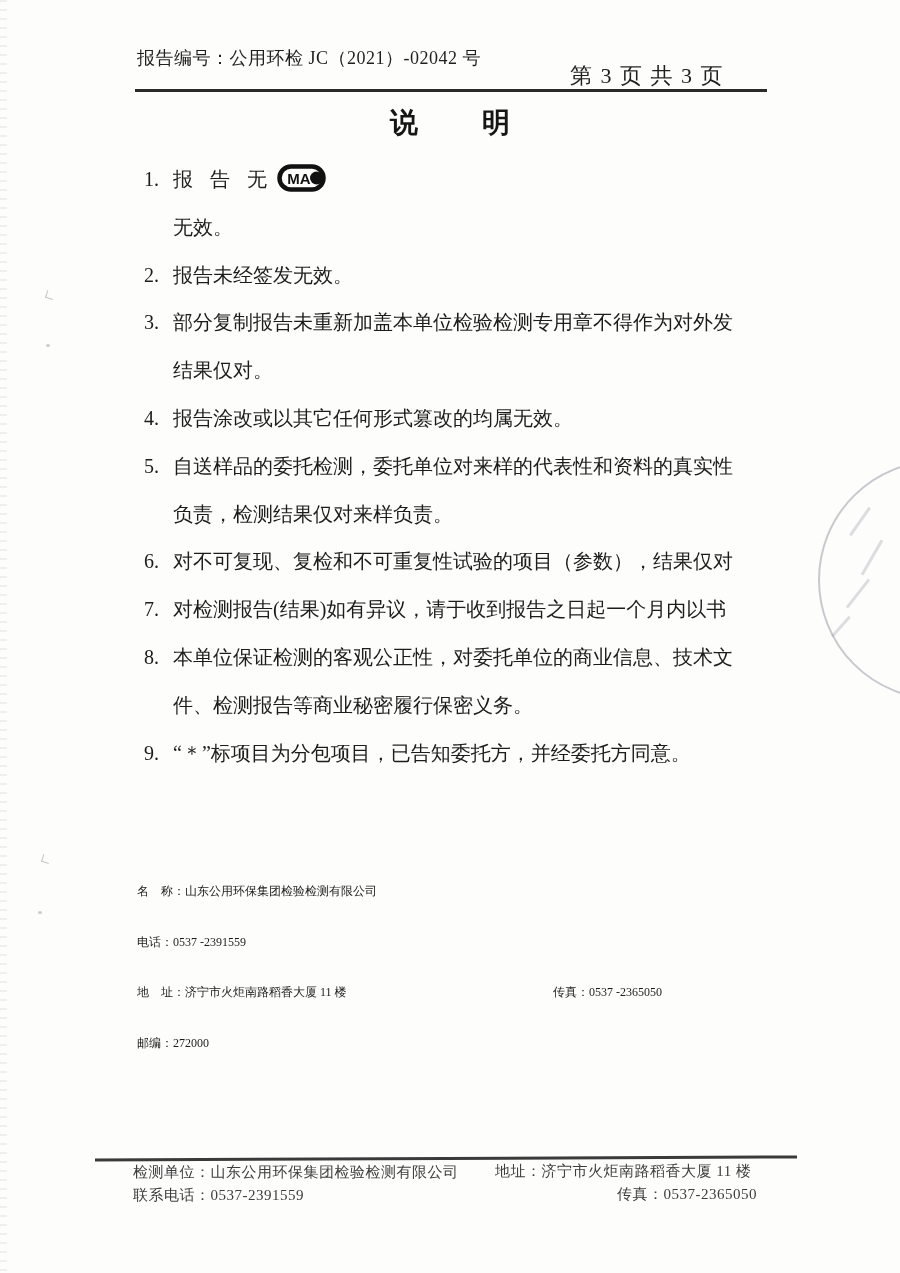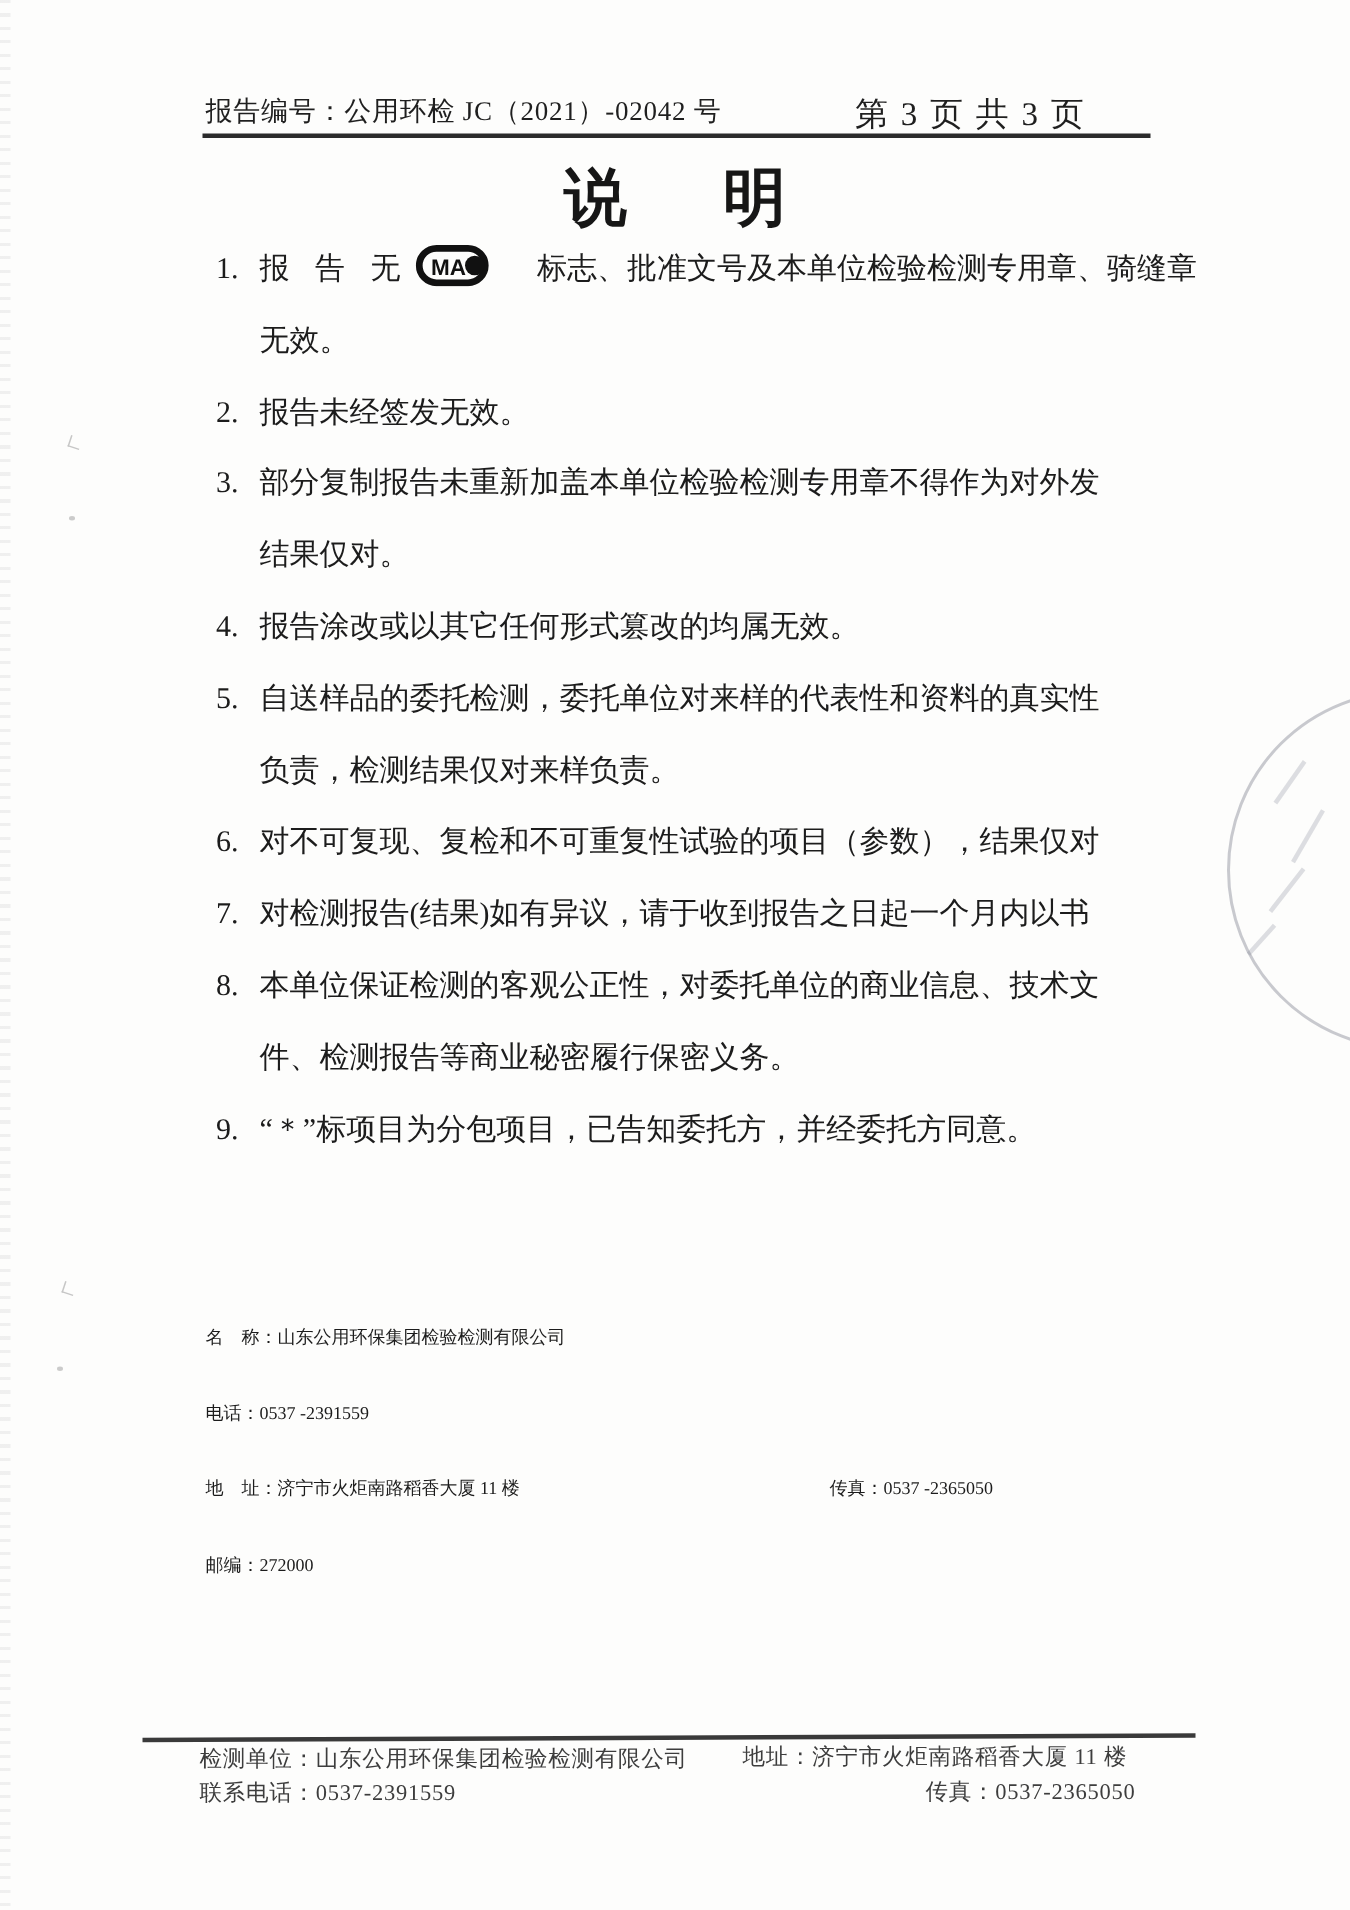--- a/index.html
+++ b/index.html
@@ -13,26 +13,26 @@
   .scan-strip{
     position:absolute;left:0;top:0;width:7px;height:100%;
     background:repeating-linear-gradient(180deg, rgba(120,120,125,.10) 0 2px, transparent 2px 9px);
     pointer-events:none;
   }
   .speck{position:absolute;pointer-events:none;}
   .speck-a{width:7px;height:7px;border-left:1.5px solid #9a9a9a;border-bottom:1.5px solid #9a9a9a;transform:rotate(18deg);opacity:.55;}
   .speck-b{width:4px;height:3px;background:#9a9a9a;border-radius:50%;opacity:.5;}
 
   
-  .header-left{position:absolute;left:137px;top:62px;font-size:18px;letter-spacing:.5px;white-space:nowrap;}
+  .header-left{position:absolute;left:137px;top:46px;font-size:18px;letter-spacing:.5px;white-space:nowrap;}
   .header-right{position:absolute;left:570px;top:61px;font-size:22px;letter-spacing:1.5px;white-space:nowrap;}
   .header-rule{position:absolute;left:135px;top:89px;width:632px;height:2.5px;background:#2b2b2b;}
 
   
-  .title{position:absolute;left:0;top:104px;width:900px;text-align:center;font-size:42px;font-weight:700;color:#161616;}
+  .title{position:absolute;left:0;top:104px;width:900px;text-align:center;font-size:28px;font-weight:700;color:#161616;}
   .title .w1{margin-right:64px;}
 
   
   .notes{position:absolute;left:143px;top:156px;width:640px;font-size:20px;line-height:47.8px;color:#1c1c1c;}
   .note{position:relative;padding-left:30px;}
   .note-num{position:absolute;left:1px;top:0;}
   .nline{white-space:nowrap;}
   .n1-prefix{letter-spacing:6px;}
   .cma{vertical-align:-6px;margin:0 32px 0 4px;}
 
@@ -78,21 +78,21 @@
 
 <div class="notes">
 
   <div class="note">
     <span class="note-num">1.</span>
     <div class="nline">
       <span class="n1-prefix">报 告 无</span><svg class="cma" width="49" height="28" viewBox="0 0 49 28">
           <rect x="2.5" y="2.5" width="44" height="23" rx="11.5" fill="none" stroke="#111" stroke-width="4.5"></rect>
           <circle cx="39.5" cy="14" r="6.5" fill="#111"></circle>
           <text x="22" y="20" text-anchor="middle" font-size="15" font-weight="bold" font-family="Liberation Sans, sans-serif" fill="#111">MA</text>
-        </svg><span>标志、批准文号及本单位检验检测专用章、骑缝章</span>
+        </svg>
     </div>
     <div class="nline">无效。</div>
   </div>
 
   <div class="note">
     <span class="note-num">2.</span>
     <div class="nline">报告未经签发无效。</div>
   </div>
 
   <div class="note">

